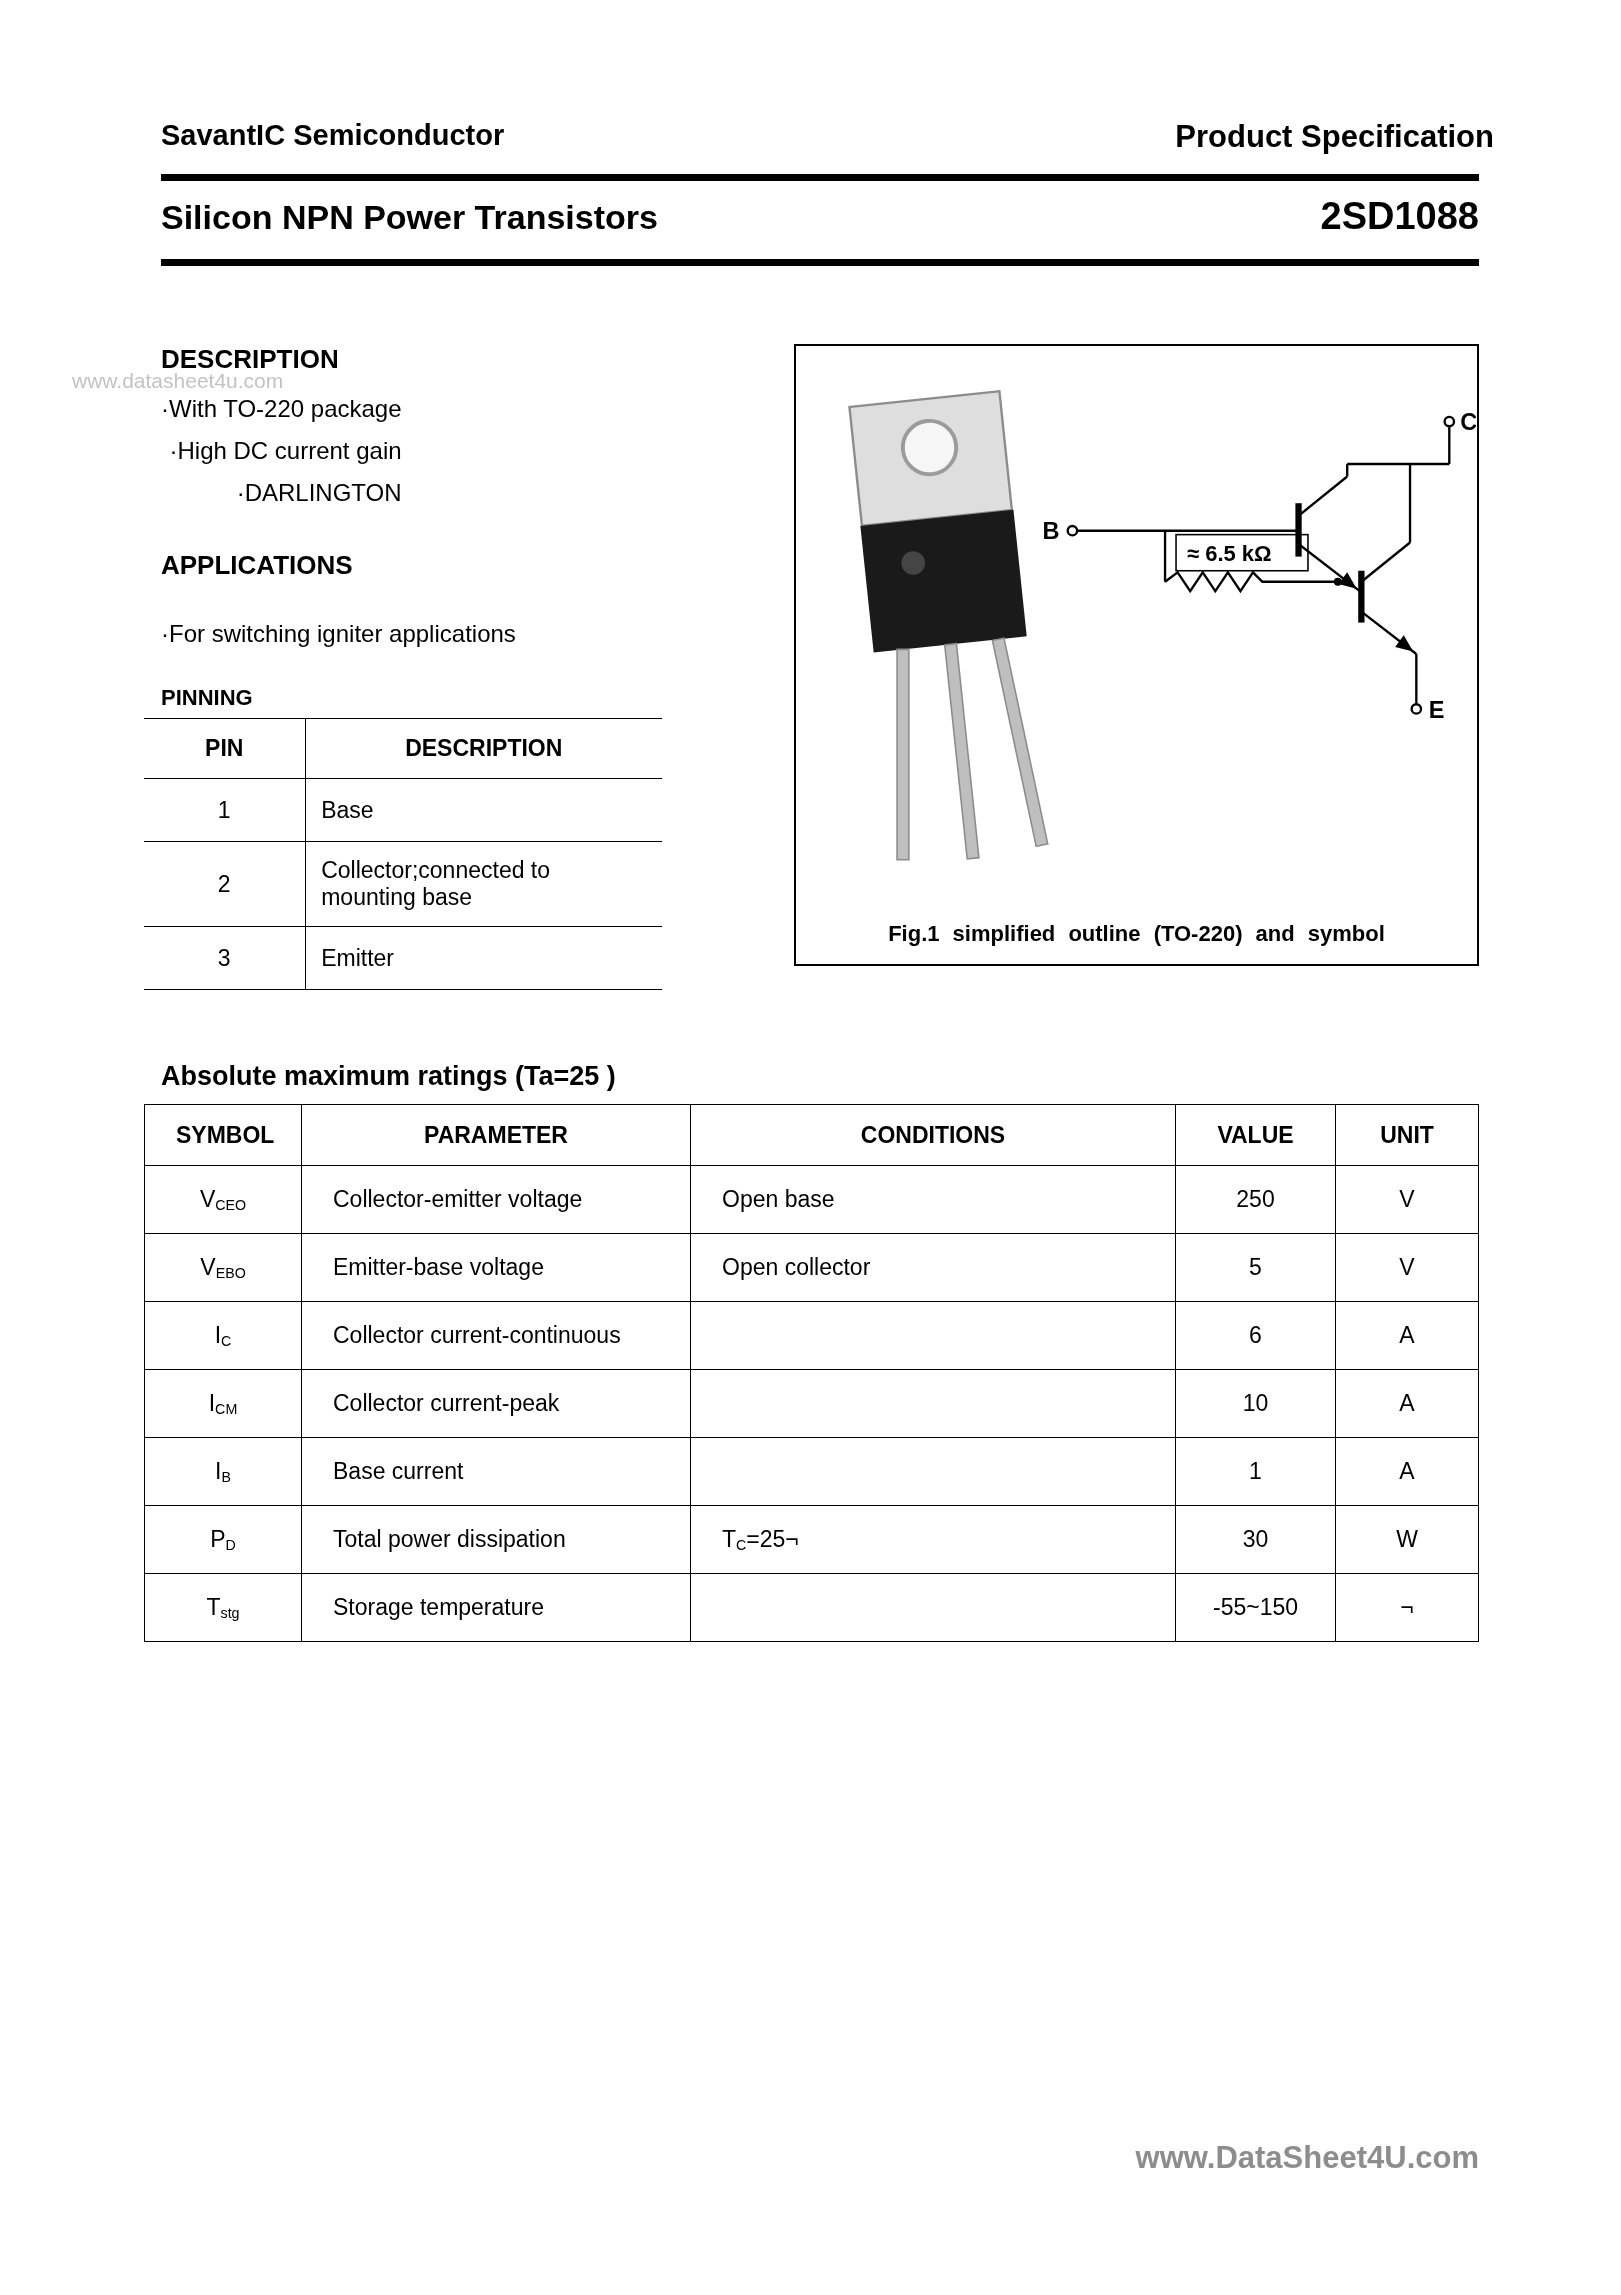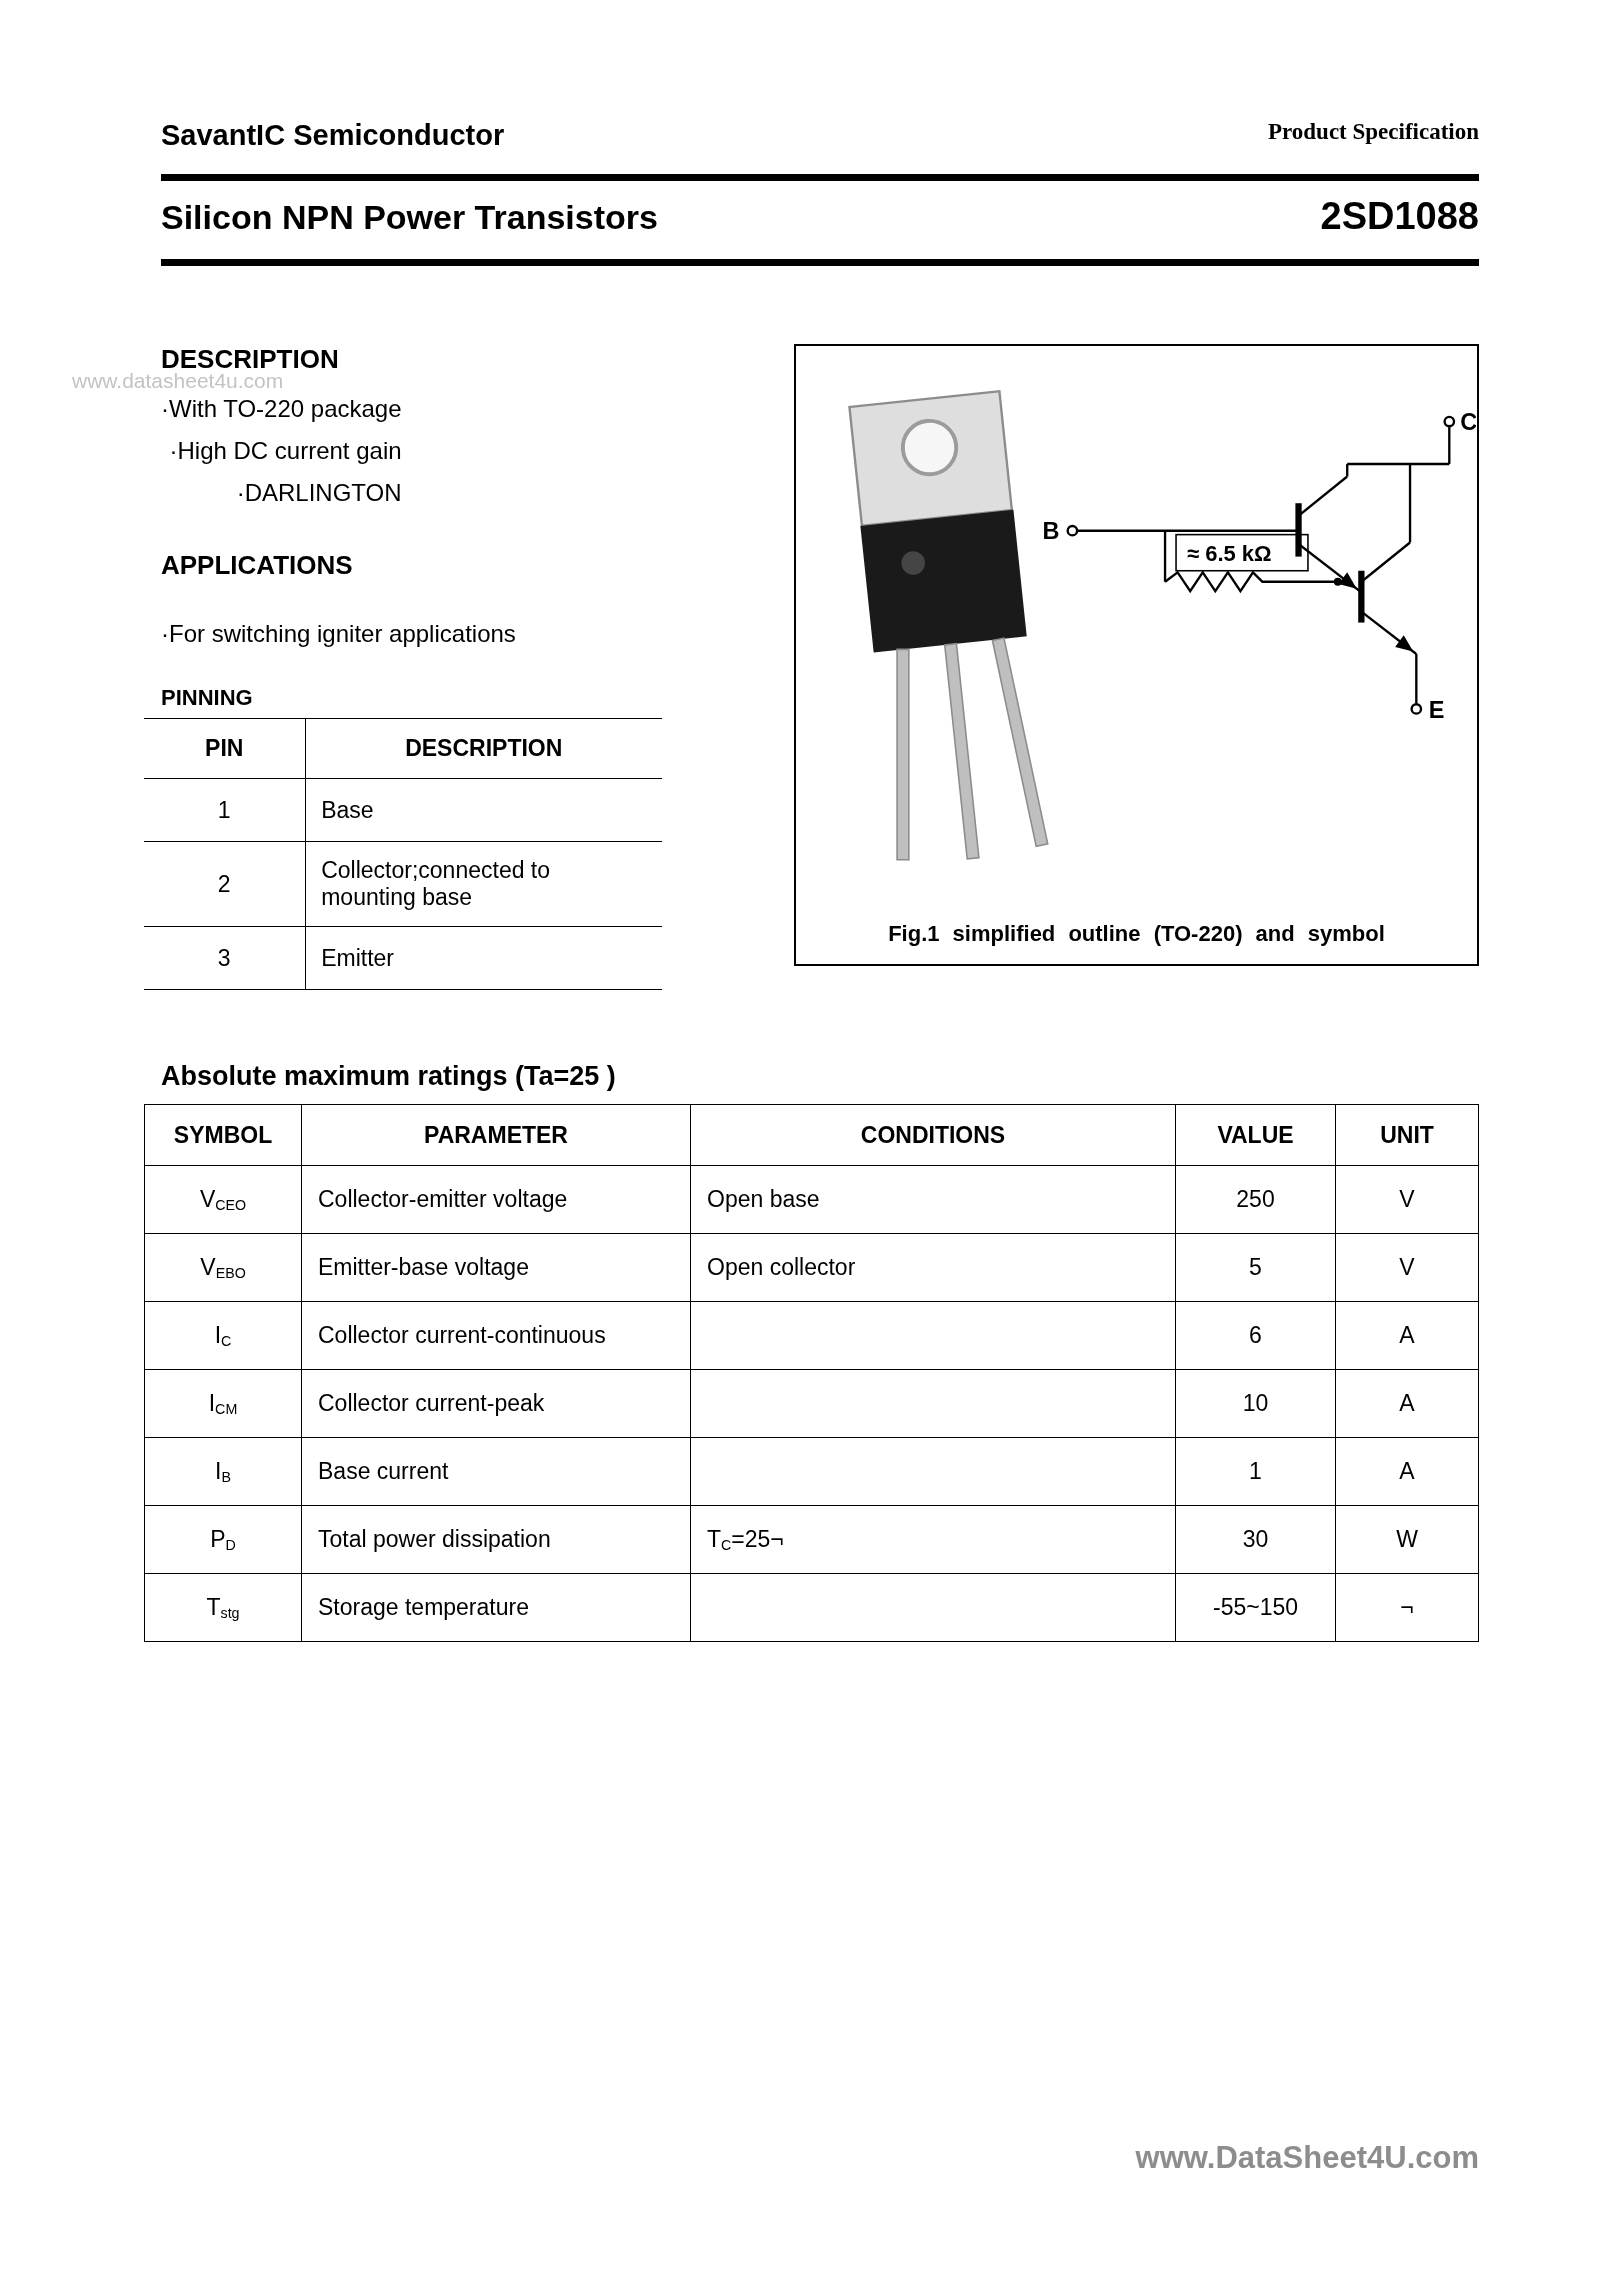--- a/index.html
+++ b/index.html
@@ -10,21 +10,21 @@
     background:#ffffff;
     font-family:"Liberation Sans", sans-serif;
     color:#000;
     overflow:hidden;
     border-radius:19px;
   }
   .abs { position:absolute; }
 
   
   .header-left  { left:161px; top:119px; font-size:29px; font-weight:bold; }
-  .header-right { right:143px; top:119px; font-size:23px; font-weight:bold;font-family:Liberation Serif, serif; }
+  .header-right { right:128px; top:119px; font-size:31px; font-weight:bold; }
   .rule { left:161px; width:1318px; height:7px; background:#000; }
   .rule1 { top:174px; }
   .rule2 { top:259px; }
   .title-left  { left:161px; top:198px; font-size:34px; font-weight:bold; }
   .title-right { right:143px; top:195px; font-size:38px; font-weight:bold; }
 
   
   .sec-heading { font-size:26px; font-weight:bold; }
   .desc-heading { left:161px; top:344px; }
   .desc-items { left:161px; top:388px; font-size:24px; line-height:42px;text-align:right; }
@@ -52,21 +52,21 @@
   .figure-caption {
     position:absolute; left:0; right:0; bottom:17.3px;
     text-align:center; font-size:22px; font-weight:bold; word-spacing:7px;
   }
 
   
   .ratings-heading { left:161px; top:1061px; font-size:27px; font-weight:bold; }
   .ratings-wrap { left:144px; top:1104px; }
   .ratings-table { border-collapse:collapse; table-layout:fixed; width:1335px; }
   .ratings-table th, .ratings-table td {
-    border:1.6px solid #000; font-size:23px; padding:0 16px; vertical-align:middle;
+    border:1.6px solid #000; font-size:23px; padding:0 31px; vertical-align:middle;
   }
   .ratings-table th { height:61px; text-align:center; font-weight:bold; }
   .ratings-table td { height:68px; }
   td.c { text-align:center; }
   td.l { text-align:left; }
   .sub { font-size:0.62em; vertical-align:-0.22em; }
 
   .watermark-bottom { right:143px; top:2140px; font-size:31px; font-weight:bold; color:#8d8d8d; }
 </style>
 </head>

